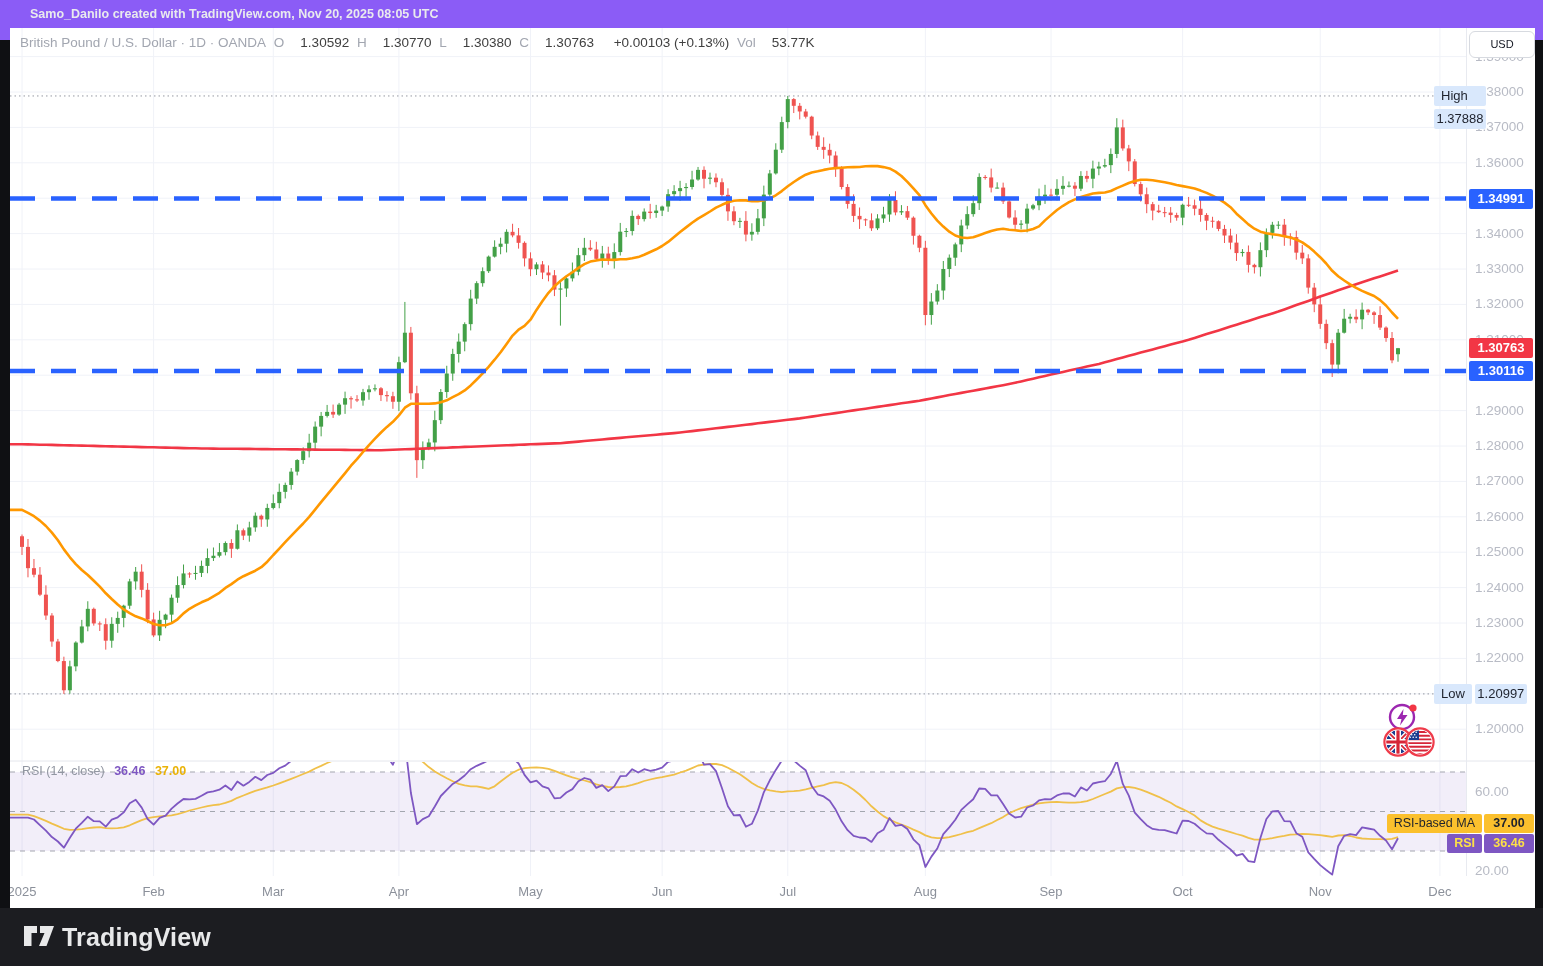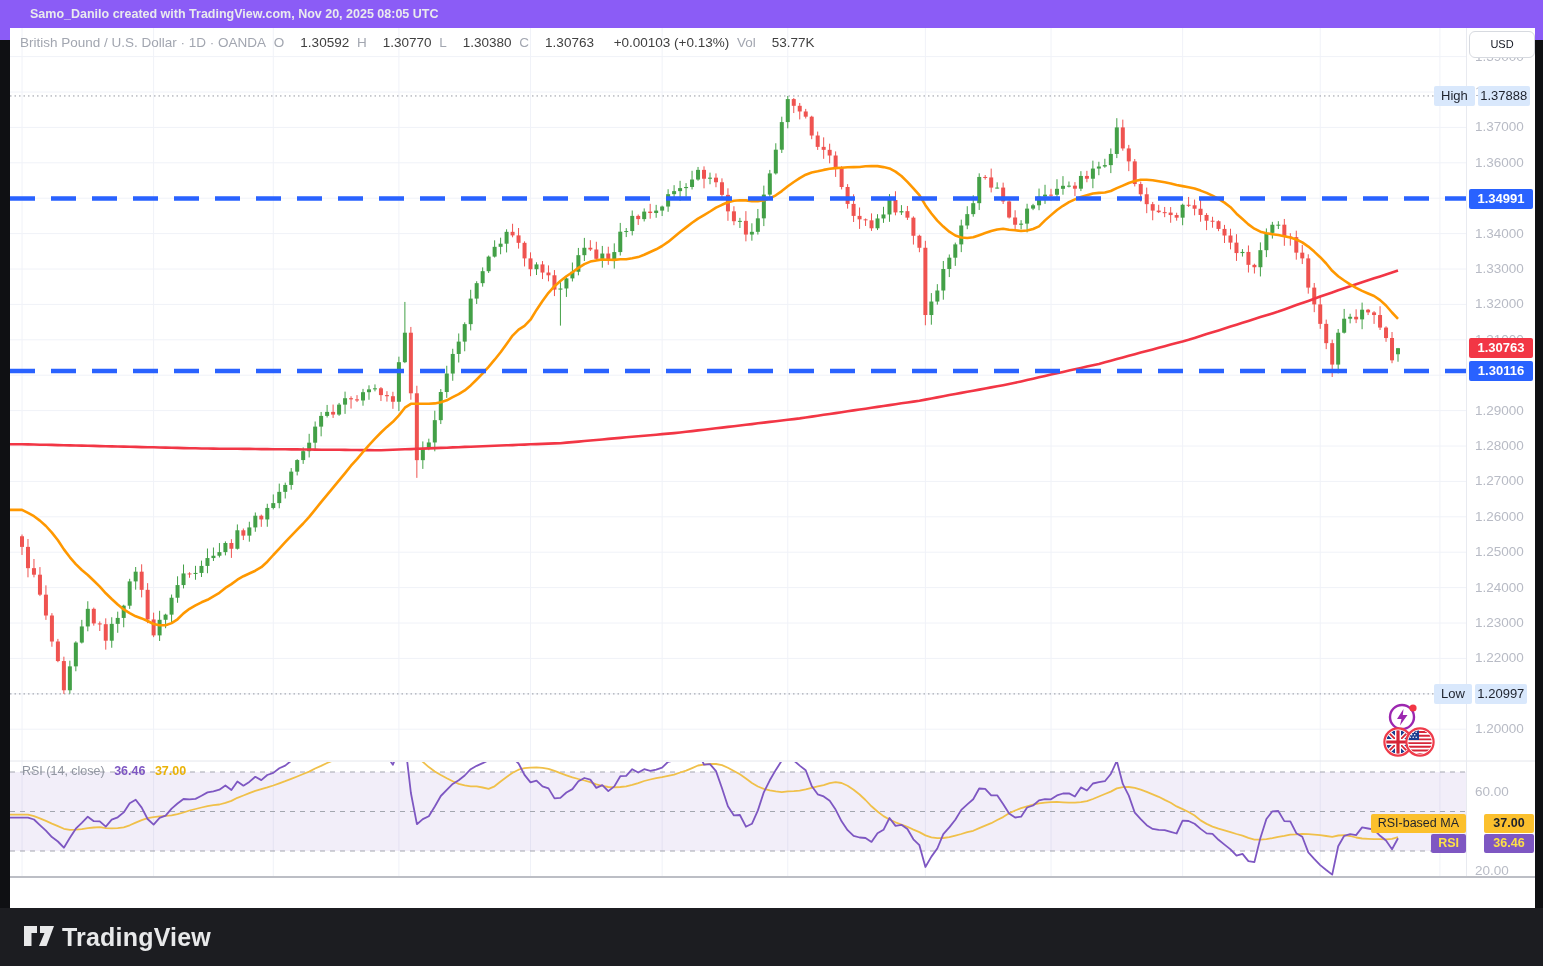--- a/index.html
+++ b/index.html
@@ -19,21 +19,21 @@
     line-height:25px;z-index:8;box-sizing:border-box;}
   .axis-col{position:absolute;left:1456px;top:0;width:69px;height:848px;border-left:1px solid #e8eaf0;z-index:4;}
   .tick{position:absolute;left:8px;color:#b8bbc5;font-size:13.5px;height:16px;line-height:16px;}
   .badge{position:absolute;left:2px;width:64px;height:20px;border-radius:2px;color:#fff;
     font-size:13px;font-weight:bold;text-align:center;line-height:20px;z-index:6;}
   .badge.blue{background:#2962ff;}
   .badge.redb{background:#f23645;}
   .hl-badge{position:absolute;display:flex;gap:3px;z-index:6;}
   .hl-chip{background:#d9e8fc;color:#1e222d;font-size:13px;height:20px;line-height:20px;
     padding:0 7px;border-radius:2px;}
-  .rsi-badge{position:absolute;display:flex;gap:18px;z-index:6;}
+  .rsi-badge{position:absolute;display:flex;gap:2px;z-index:6;}
   .chip-y{background:#fbc02d;color:#1e222d;font-size:12.5px;height:19px;line-height:19px;padding:0 7px;border-radius:2px;}
   .chip-p{background:#7e57c2;color:#fde047;font-size:12.5px;height:19px;line-height:19px;padding:0 7px;border-radius:2px;font-weight:bold;}
   .chip-val{width:50px;padding:0;text-align:center;font-weight:bold;}
   .time-axis{position:absolute;left:0;top:848px;width:1525px;height:32px;background:#fff;z-index:4;}
   .tlabel{position:absolute;top:8px;width:44px;text-align:center;color:#8b909a;font-size:13px;}
   .rsi-legend{position:absolute;left:12px;top:736px;font-size:12.5px;z-index:5;white-space:nowrap;}
   .rsi-legend .gray{color:#9196a1;}
   .rsi-legend .pur{color:#7e57c2;font-weight:bold;}
   .rsi-legend .yel{color:#eab308;font-weight:bold;}
   .rsi-legend span{margin-right:6px;}
@@ -666,21 +666,35 @@
       <div class="tick" style="top: 587px;">1.23000</div>
       <div class="tick" style="top: 622.4px;">1.22000</div>
       <div class="tick" style="top: 657.8px;">1.21000</div>
       <div class="tick" style="top: 693.2px;">1.20000</div>
       <div class="tick" style="top: 755.75px;">60.00</div>
       <div class="tick" style="top: 834.75px;">20.00</div>
       <div class="badge blue" style="top: 160.519px;">1.34991</div>
       <div class="badge redb" style="top: 310.19px;">1.30763</div>
       <div class="badge blue" style="top: 333.094px;">1.30116</div>
     </div>
-<div class="hl-badge" style="left: 1424px; top: 57.9648px;">
+  <div class="time-axis" id="timeAxis">
+      <div class="tlabel" style="left: -10px;">2025</div>
+      <div class="tlabel" style="left: 121.617px;">Feb</div>
+      <div class="tlabel" style="left: 241.27px;">Mar</div>
+      <div class="tlabel" style="left: 366.904px;">Apr</div>
+      <div class="tlabel" style="left: 498.522px;">May</div>
+      <div class="tlabel" style="left: 630.139px;">Jun</div>
+      <div class="tlabel" style="left: 755.774px;">Jul</div>
+      <div class="tlabel" style="left: 893.374px;">Aug</div>
+      <div class="tlabel" style="left: 1019.01px;">Sep</div>
+      <div class="tlabel" style="left: 1150.63px;">Oct</div>
+      <div class="tlabel" style="left: 1288.23px;">Nov</div>
+      <div class="tlabel" style="left: 1407.88px;">Dec</div>
+    </div>
+<div class="hl-badge" style="left: 1424px; top: 57.9648px; flex-direction: column;">
       <div class="hl-chip">High</div>
       <div class="hl-chip" style="width: 52px; text-align: center; padding: 0px;">1.37888</div>
     </div>
     <div class="hl-badge" style="left: 1424px; top: 655.906px;">
       <div class="hl-chip">Low</div>
       <div class="hl-chip" style="width: 52px; text-align: center; padding: 0px;">1.20997</div>
     </div>
     <div class="rsi-badge" style="top: 786.175px; right: 1px; left: auto;">
       <div class="chip-y">RSI-based MA</div>
       <div class="chip-y chip-val">37.00</div>

